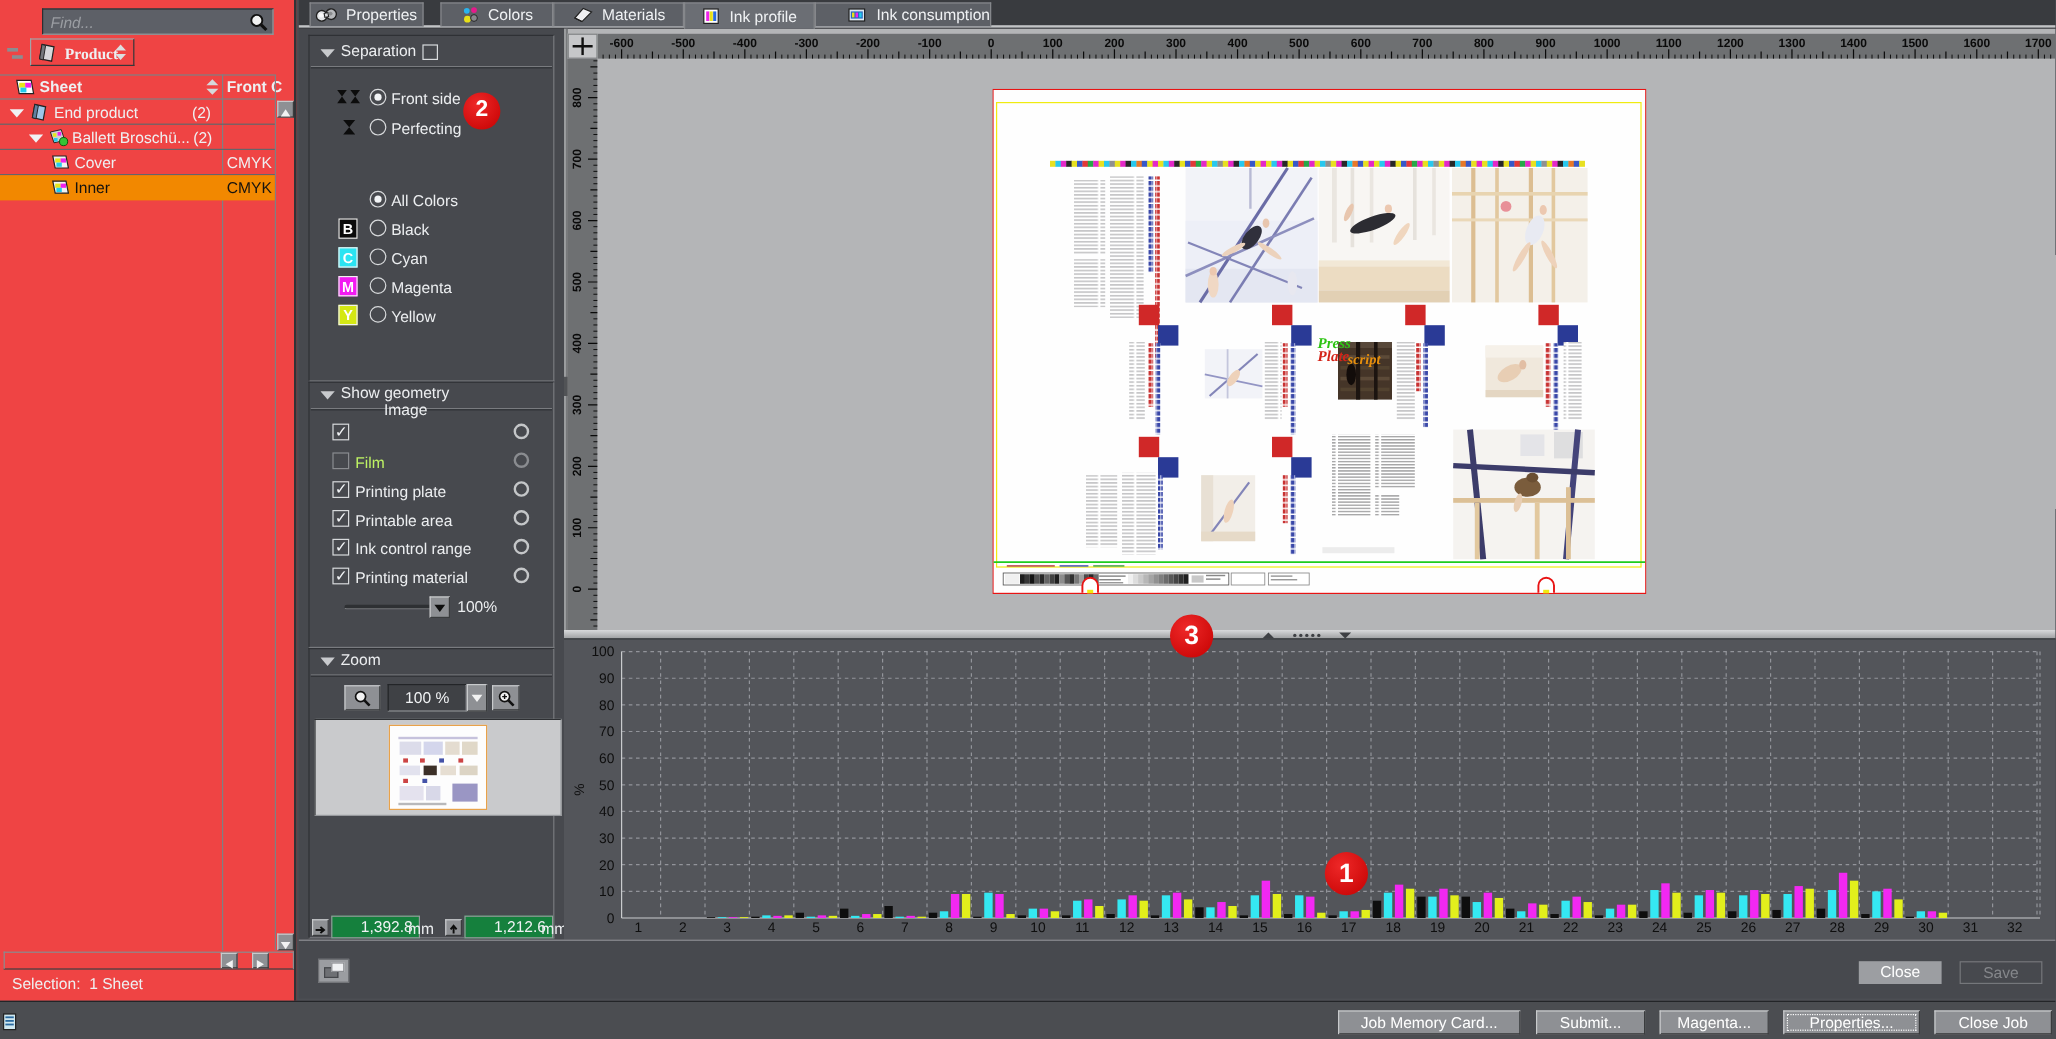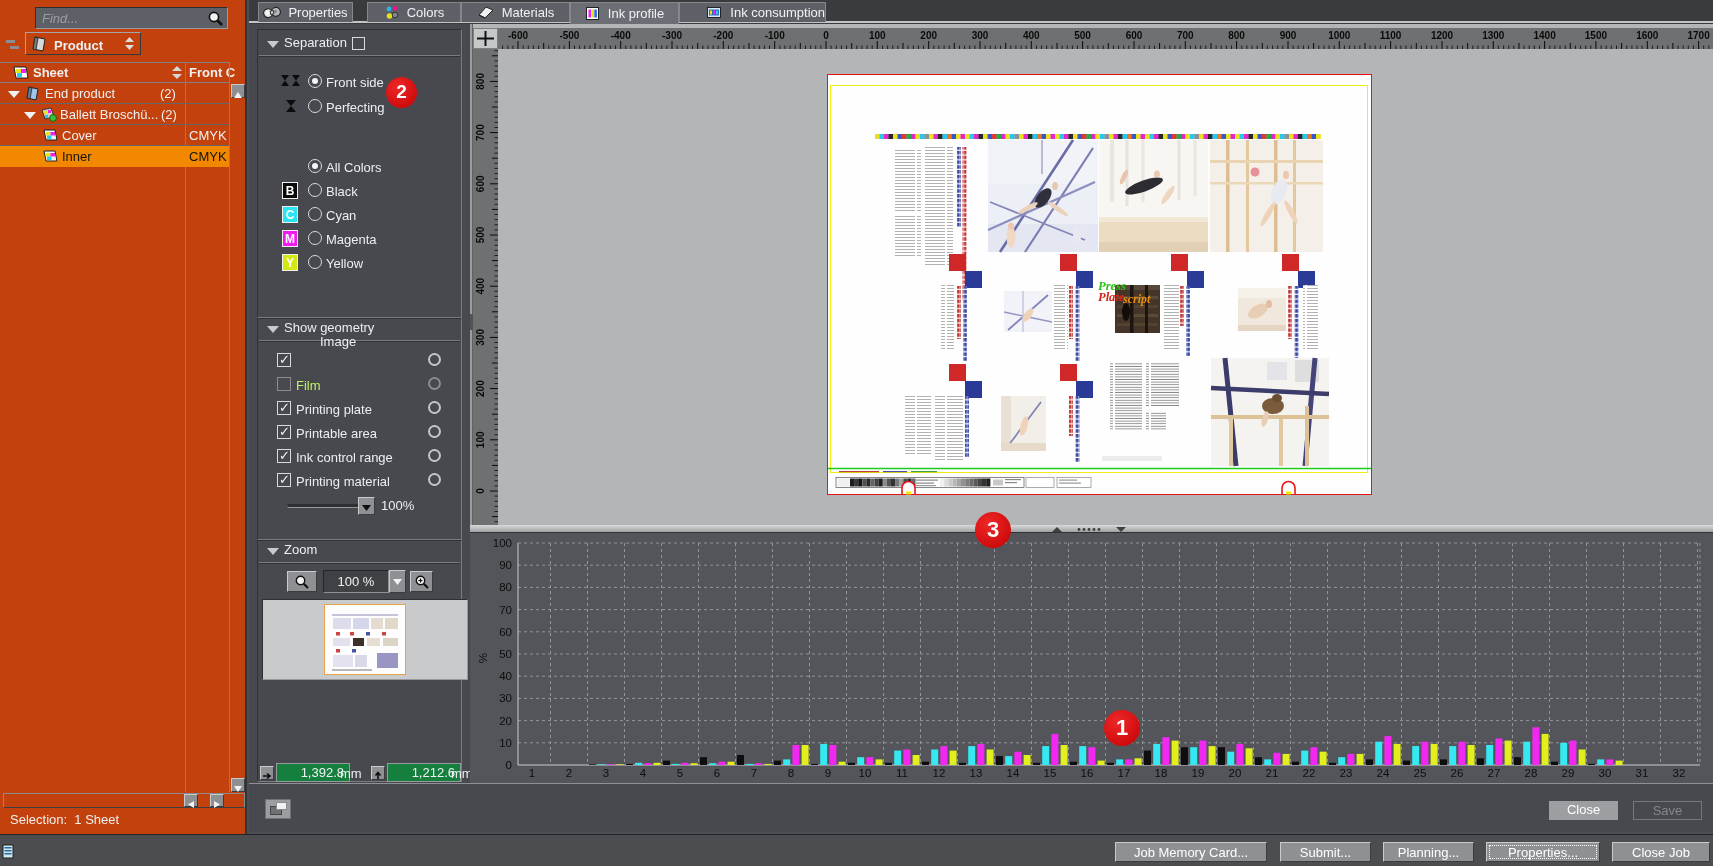--- a/index.html
+++ b/index.html
@@ -7,36 +7,36 @@
   body { font-family:"Liberation Sans", sans-serif; background:#4c4e53; position:relative; }
   .abs { position:absolute; }
   .txt { color:#eceef0; font-size:13px; }
   .btn3d { background:#8e9094; border-top:1px solid #c8cacc; border-left:1px solid #c8cacc;
            border-right:1px solid #3a3c3e; border-bottom:1px solid #3a3c3e;
            color:#fff; text-align:center; }
 </style>
 </head>
 <body>
 
-<div class="abs" id="leftpanel" style="left:0;top:0;width:247px;height:834px;background:#c2410c;border-right:2px solid #313337;">
+<div class="abs" id="leftpanel" style="left:0;top:0;width:247px;height:834px;background:#ef4444;border-right:2px solid #313337;">
 
   <div class="abs" style="left:35px;top:7px;width:193px;height:22px;background:#5d6067;border:1px solid #999b9f;border-top-color:#2c2e31;border-left-color:#2c2e31;">
     <span class="abs" style="left:6px;top:3px;color:#9a9da2;font-style:italic;font-size:13px;">Find...</span>
     <svg class="abs" style="right:3px;top:2px;" width="17" height="17" viewBox="0 0 17 17">
       <circle cx="7" cy="7" r="4.6" fill="#f2f2f2" stroke="#111" stroke-width="1.6"></circle>
       <line x1="10.5" y1="10.5" x2="15" y2="15" stroke="#111" stroke-width="2.6"></line>
     </svg>
   </div>
 
   <svg class="abs" style="left:5px;top:38px;" width="16" height="13" viewBox="0 0 16 13">
     <rect x="1" y="2" width="9" height="3" fill="#8b8d91"></rect>
       <rect x="5" y="8" width="9" height="3" fill="#8b8d91"></rect>
   </svg>
 
-  <div class="abs" style="left:25px;top:32px;width:116px;height:23px;border:1px solid #a2a4a8;border-bottom-color:#35373a;border-right-color:#35373a;">
+  <div class="abs" style="left:25px;top:32px;width:87px;height:23px;border:1px solid #a2a4a8;border-bottom-color:#35373a;border-right-color:#35373a;font-family:Liberation Serif, serif;">
     <svg class="abs" style="left:5px;top:2px" width="18" height="18" viewBox="0 0 18 18">
       <polygon points="4,2 14,4 12,16 2,14" fill="#d8d8da" stroke="#222" stroke-width="1"></polygon>
       <polygon points="4,2 7,3 5,15 2,14" fill="#76787c" stroke="#222" stroke-width="0.8"></polygon>
     </svg>
     <span class="abs" style="left:28px;top:3px;font-weight:bold;"><b style="color:#eef0f2;font-size:13px;">Product</b></span>
     <svg class="abs" style="right:4px;top:3px" width="13" height="16" viewBox="0 0 13 16">
       <polygon points="2,6 11,6 6.5,1" fill="#dcdee0"></polygon>
         <polygon points="2,9 11,9 6.5,14" fill="#dcdee0"></polygon>
     </svg>
   </div>
@@ -1281,16 +1281,16 @@
 
 <div class="abs" id="statusbar" style="left:0;top:834px;width:1713px;height:32px;background:#4b4d51;border-top:1px solid #232528;">
   <svg class="abs" style="left:2px;top:8px" width="13" height="17" viewBox="0 0 13 17">
     <rect x="1" y="2" width="10" height="13" fill="#cfe8f0" stroke="#222" stroke-width="1"></rect>
     <rect x="2.5" y="4" width="7" height="1.5" fill="#2a6aa0"></rect>
       <rect x="2.5" y="7" width="7" height="1.5" fill="#2a6aa0"></rect>
     <rect x="2.5" y="10" width="7" height="1.5" fill="#2a6aa0"></rect>
   </svg>
   <div class="abs btn3d" style="left:1115px;top:7px;width:152px;height:20px;font-size:13px;line-height:19px;">Job Memory Card...</div>
   <div class="abs btn3d" style="left:1280px;top:7px;width:91px;height:20px;font-size:13px;line-height:19px;">Submit...</div>
-  <div class="abs btn3d" style="left:1383px;top:7px;width:91px;height:20px;font-size:13px;line-height:19px;">Planning...</div>
+  <div class="abs btn3d" style="left:1383px;top:7px;width:91px;height:20px;font-size:13px;line-height:19px;">Magenta...</div>
   <div class="abs btn3d" style="left:1486px;top:7px;width:114px;height:20px;font-size:13px;line-height:19px;outline:1px dotted #fff;outline-offset:-4px;text-align:center;">Properties...</div>
   <div class="abs btn3d" style="left:1612px;top:7px;width:98px;height:20px;font-size:13px;line-height:19px;">Close Job</div>
 </div>
 
 </body></html>

